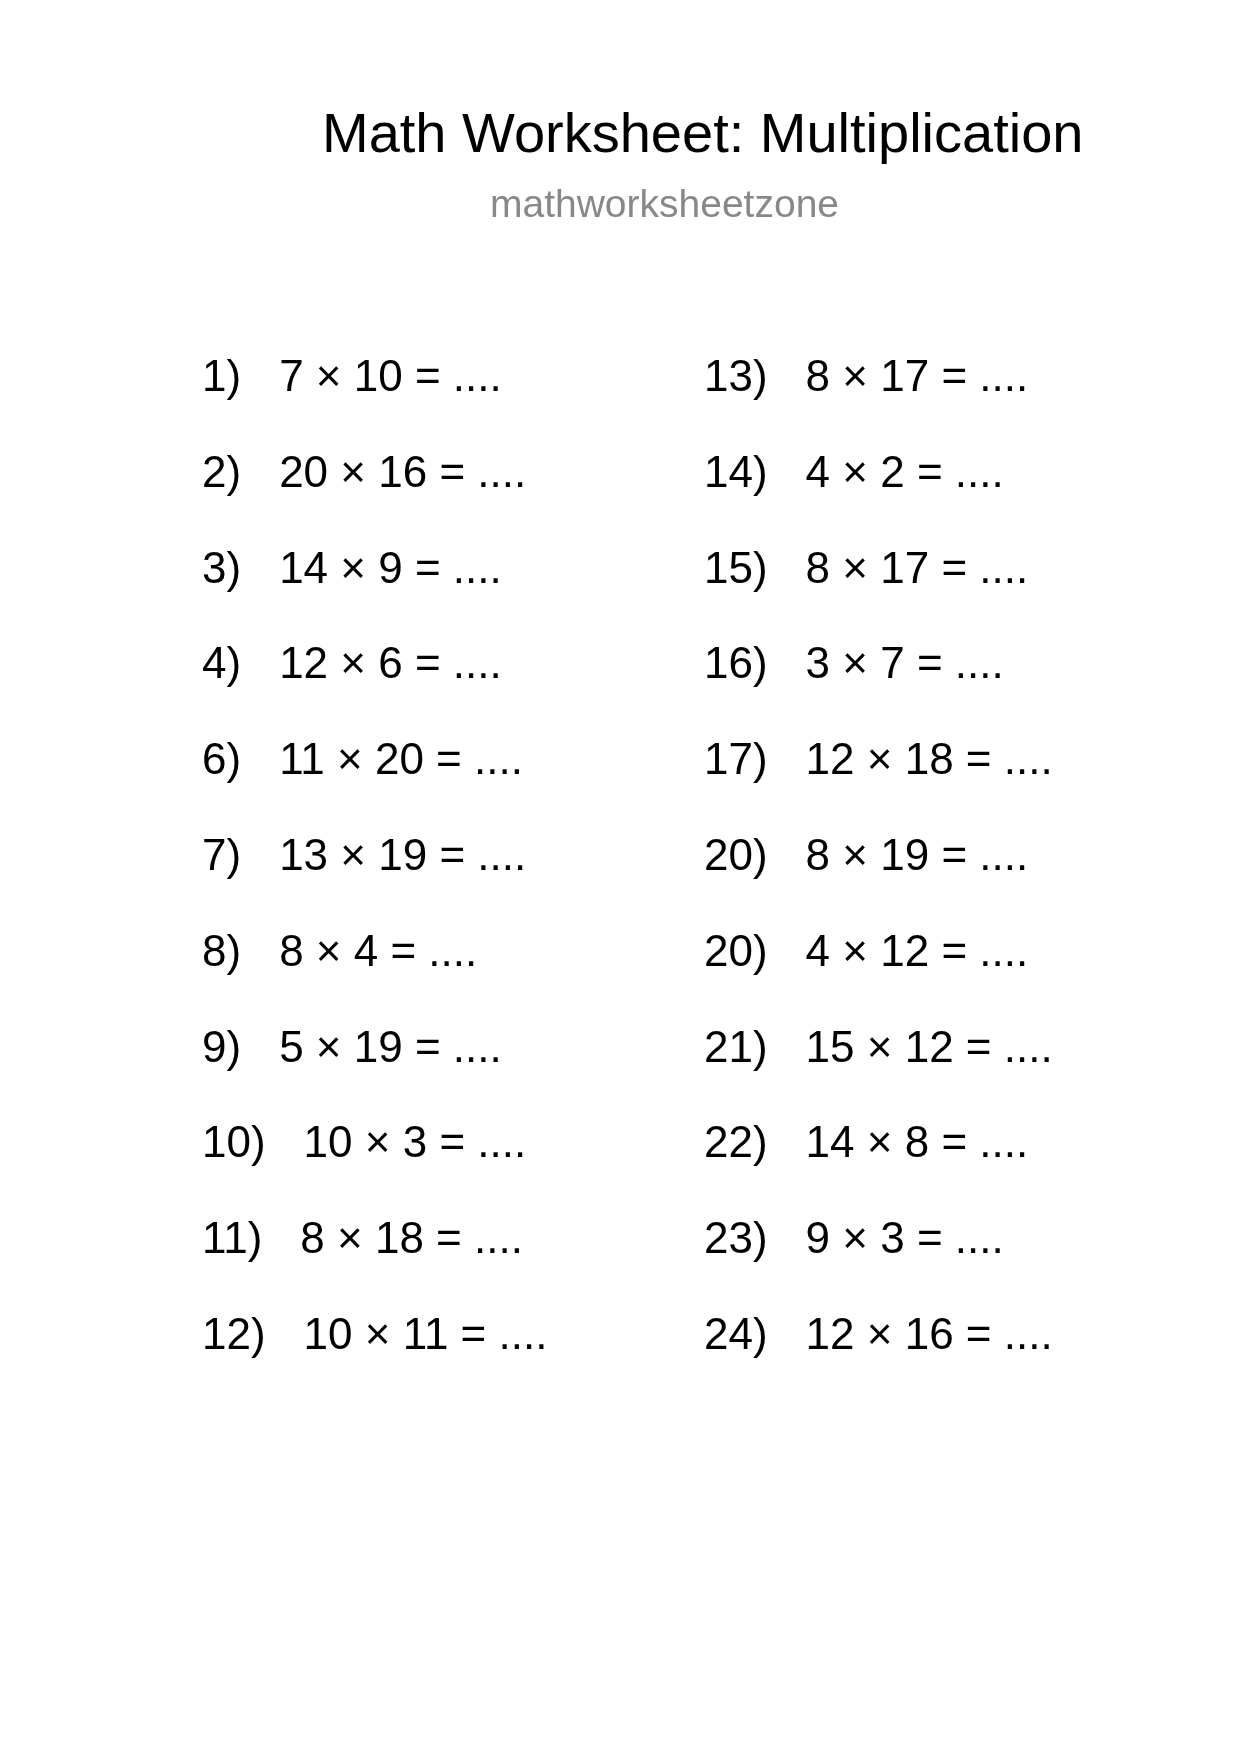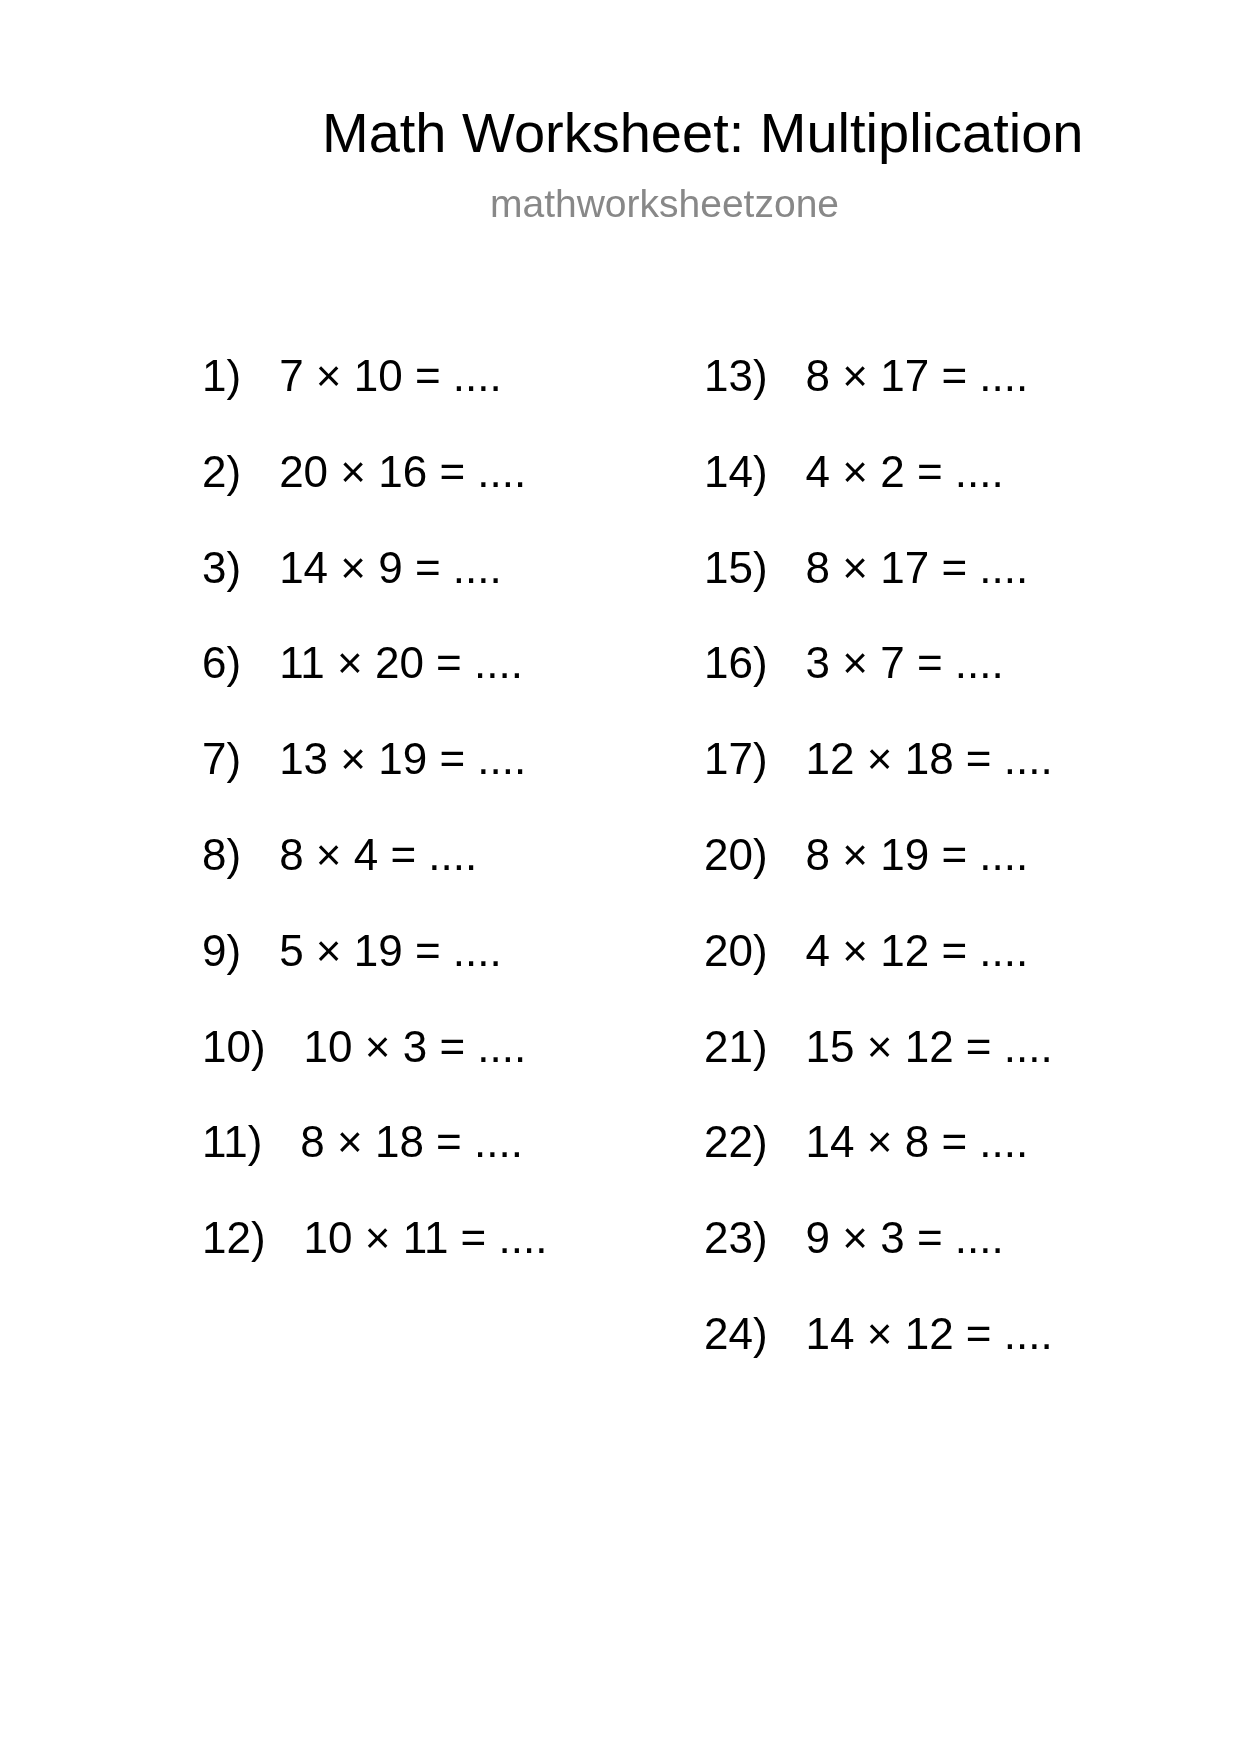--- a/index.html
+++ b/index.html
@@ -52,34 +52,35 @@
 </head>
 <body>
 
 <h1 class="title">Math Worksheet: Multiplication</h1>
 <div class="subtitle">mathworksheetzone</div>
 
 <div class="column left">
   <div class="problem"><span class="num">1)</span><span class="expr">7 × 10 = ....</span></div>
   <div class="problem"><span class="num">2)</span><span class="expr">20 × 16 = ....</span></div>
   <div class="problem"><span class="num">3)</span><span class="expr">14 × 9 = ....</span></div>
+  <div class="problem"><span class="num">4)</span><span class="expr">12 × 6 = ....</span></div>
   <div class="problem"><span class="num">6)</span><span class="expr">11 × 20 = ....</span></div>
   <div class="problem"><span class="num">7)</span><span class="expr">13 × 19 = ....</span></div>
   <div class="problem"><span class="num">8)</span><span class="expr">8 × 4 = ....</span></div>
   <div class="problem"><span class="num">9)</span><span class="expr">5 × 19 = ....</span></div>
   <div class="problem"><span class="num">10)</span><span class="expr">10 × 3 = ....</span></div>
   <div class="problem"><span class="num">11)</span><span class="expr">8 × 18 = ....</span></div>
   <div class="problem"><span class="num">12)</span><span class="expr">10 × 11 = ....</span></div>
 </div>
 
 <div class="column right">
   <div class="problem"><span class="num">13)</span><span class="expr">8 × 17 = ....</span></div>
   <div class="problem"><span class="num">14)</span><span class="expr">4 × 2 = ....</span></div>
   <div class="problem"><span class="num">15)</span><span class="expr">8 × 17 = ....</span></div>
   <div class="problem"><span class="num">16)</span><span class="expr">3 × 7 = ....</span></div>
   <div class="problem"><span class="num">17)</span><span class="expr">12 × 18 = ....</span></div>
   <div class="problem"><span class="num">20)</span><span class="expr">8 × 19 = ....</span></div>
   <div class="problem"><span class="num">20)</span><span class="expr">4 × 12 = ....</span></div>
   <div class="problem"><span class="num">21)</span><span class="expr">15 × 12 = ....</span></div>
   <div class="problem"><span class="num">22)</span><span class="expr">14 × 8 = ....</span></div>
   <div class="problem"><span class="num">23)</span><span class="expr">9 × 3 = ....</span></div>
-  <div class="problem"><span class="num">24)</span><span class="expr">14 × 12 = ....</span></div>
+  <div class="problem"><span class="num">24)</span><span class="expr">12 × 16 = ....</span></div>
 </div>
 
 </body></html>

